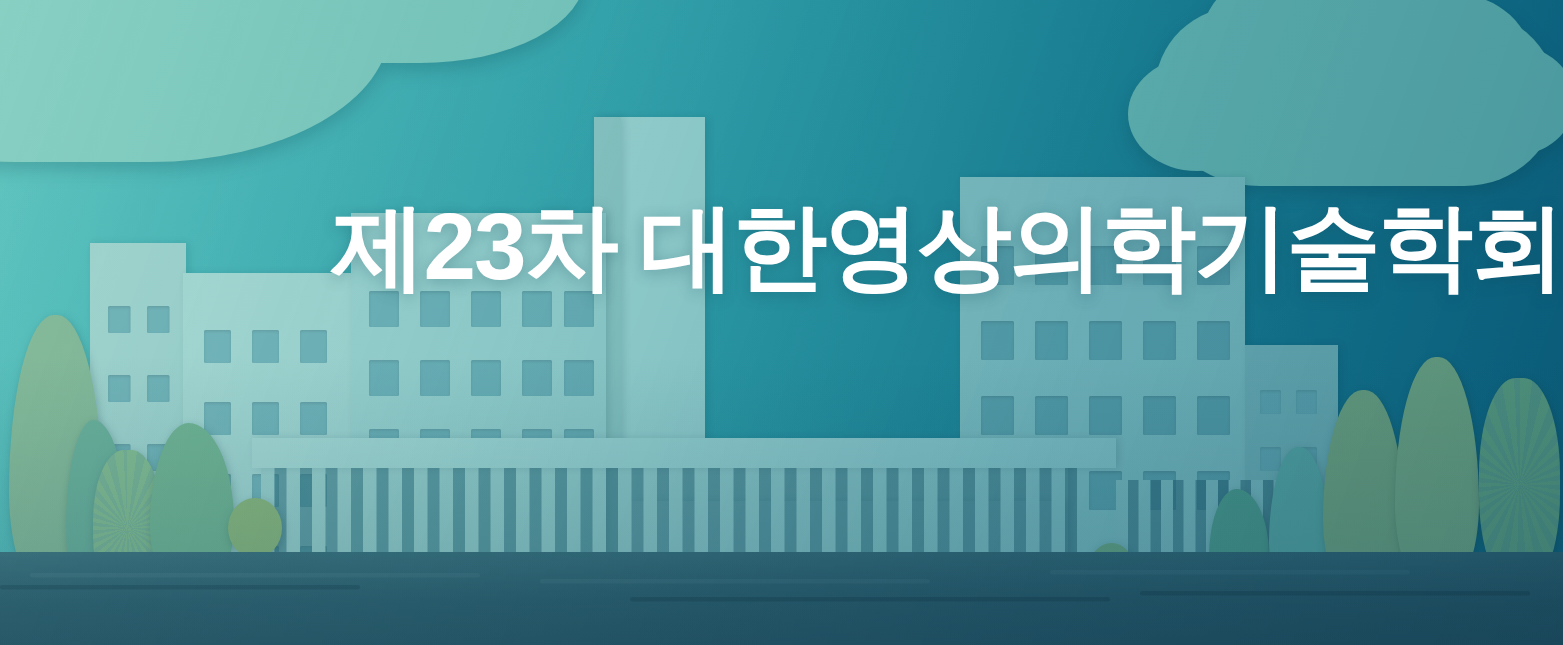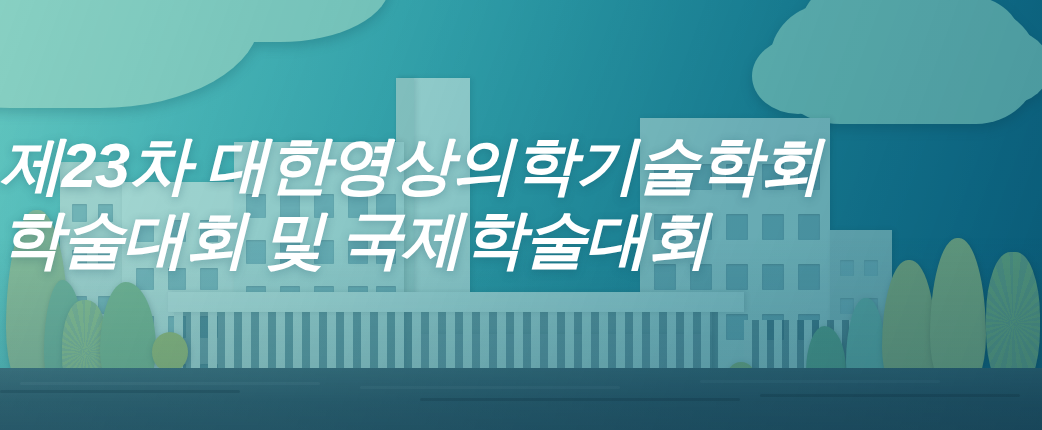--- a/index.html
+++ b/index.html
@@ -128,24 +128,23 @@
     mix-blend-mode:multiply;
   }
   .vignette {
     position:absolute; inset:0;
     background:linear-gradient(180deg, rgba(255,255,255,0) 55%, rgba(25,75,95,.25) 100%);
   }
 
   
   .title-block {
     position:absolute; left:0; right:0; top:128px;
-    text-align:left;
+    text-align:right;
     z-index:40;
     pointer-events:none;
-    font-style:italic;
   }
   .title-line {
     display:block;
     color:#ffffff;
     font-weight:800;
     font-size:63px;
     line-height:74px;
     letter-spacing:-1.5px;
     white-space:nowrap;
     text-shadow:0 2px 10px rgba(15,70,90,.30);
@@ -401,16 +400,15 @@
       <div class="streak" style="left:700px; top:12px; width:240px;"></div>
       <div class="streak dk" style="left:760px; top:26px; width:260px;"></div>
     </div>
   </div>
 
   <div class="wash"></div>
   <div class="vignette"></div>
 
   <div class="title-block">
     <span class="title-line">제23차 대한영상의학기술학회</span>
-    <span class="title-line">학술대회 및 국제학술대회</span>
   </div>
 
 </div>
 
 </body></html>

